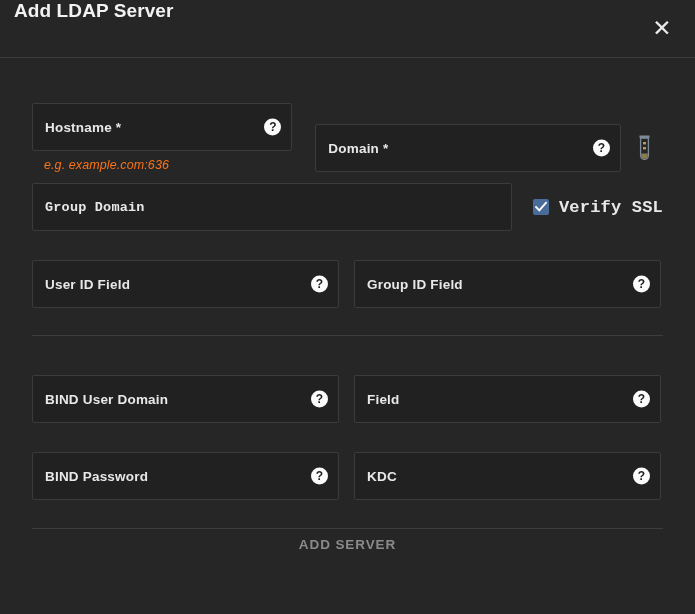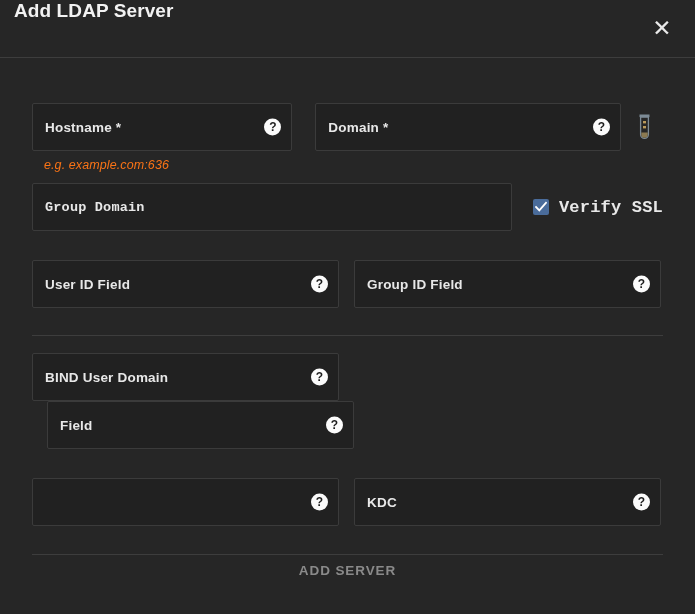--- a/index.html
+++ b/index.html
@@ -108,21 +108,21 @@
   .hint {
     font-size: 12.5px;
     color: #f97316;
     padding-left: 12px;
     margin-top: 7px;
     letter-spacing: 0.1px;
     font-style: italic;
   }
 
   
-  .row-1 { margin-top: 45px; }
+  .row-1 { margin-top: 45px; align-items: flex-end; }
   .col-host { width: 288px; }
   .col-domain { width: 338px; margin-left: 23px; }
 
   .vial-wrap {
     width: 40px;
     height: 48px;
     display: flex;
     align-items: center;
     justify-content: center;
     margin-left: 6px;
@@ -155,21 +155,21 @@
   .checkbox-label {
     margin-left: 10px;
     font-size: 17px;
     font-weight: bold;
     color: #e8e8e8;
     letter-spacing: 0.2px;
     white-space: nowrap;
   }
 
   .row-3 { margin-top: 29px; }
-  .row-4 { margin-top: 17px; flex-direction: column; }
+  .row-4 { margin-top: 39px; }
   .row-5 { margin-top: 29px; }
 
   .col-left { width: 307px; }
   .col-right { width: 307px; margin-left: 15px; }
 
   .divider {
     height: 1px;
     background: #3d3d3d;
     margin: 0;
   }
@@ -279,20 +279,21 @@
         <div class="field">
           <span class="field-label">Field</span>
           <span class="help-icon">?</span>
         </div>
       </div>
     </div>
 
     <div class="row row-5">
       <div class="col-left">
         <div class="field">
+          <span class="field-label">BIND Password</span>
           <span class="help-icon">?</span>
         </div>
       </div>
       <div class="col-right">
         <div class="field">
           <span class="field-label">KDC</span>
           <span class="help-icon">?</span>
         </div>
       </div>
     </div>

